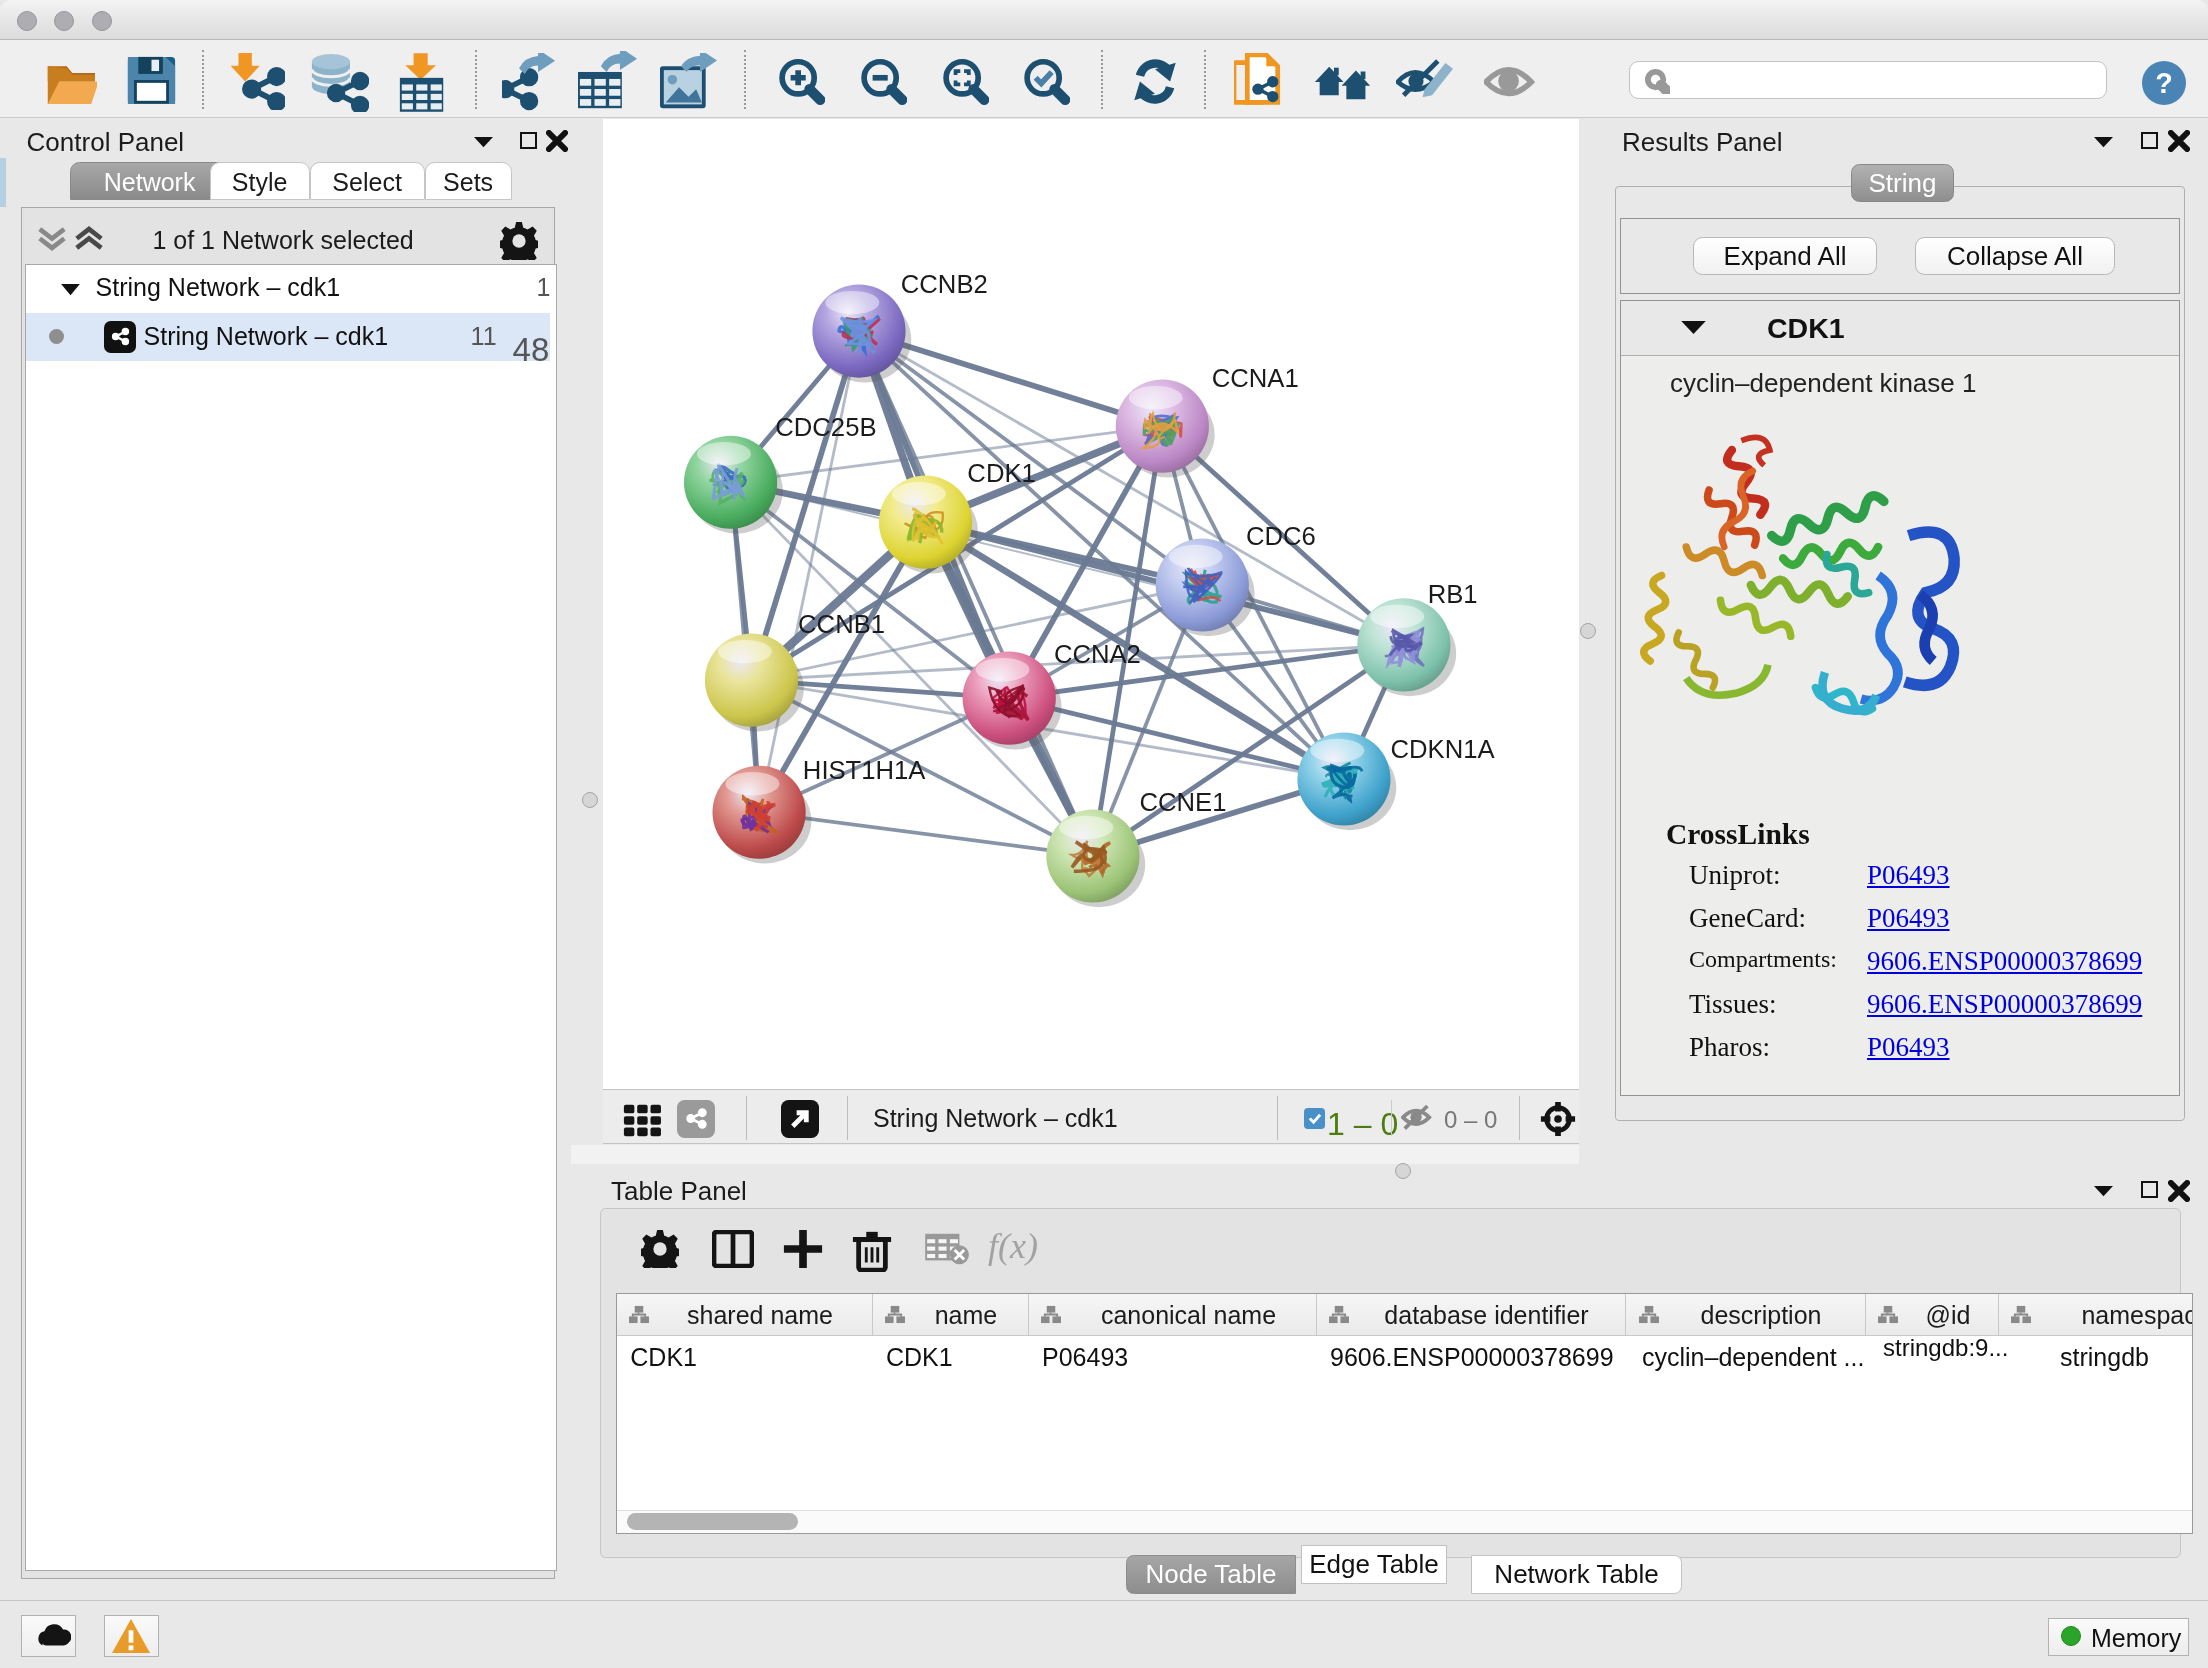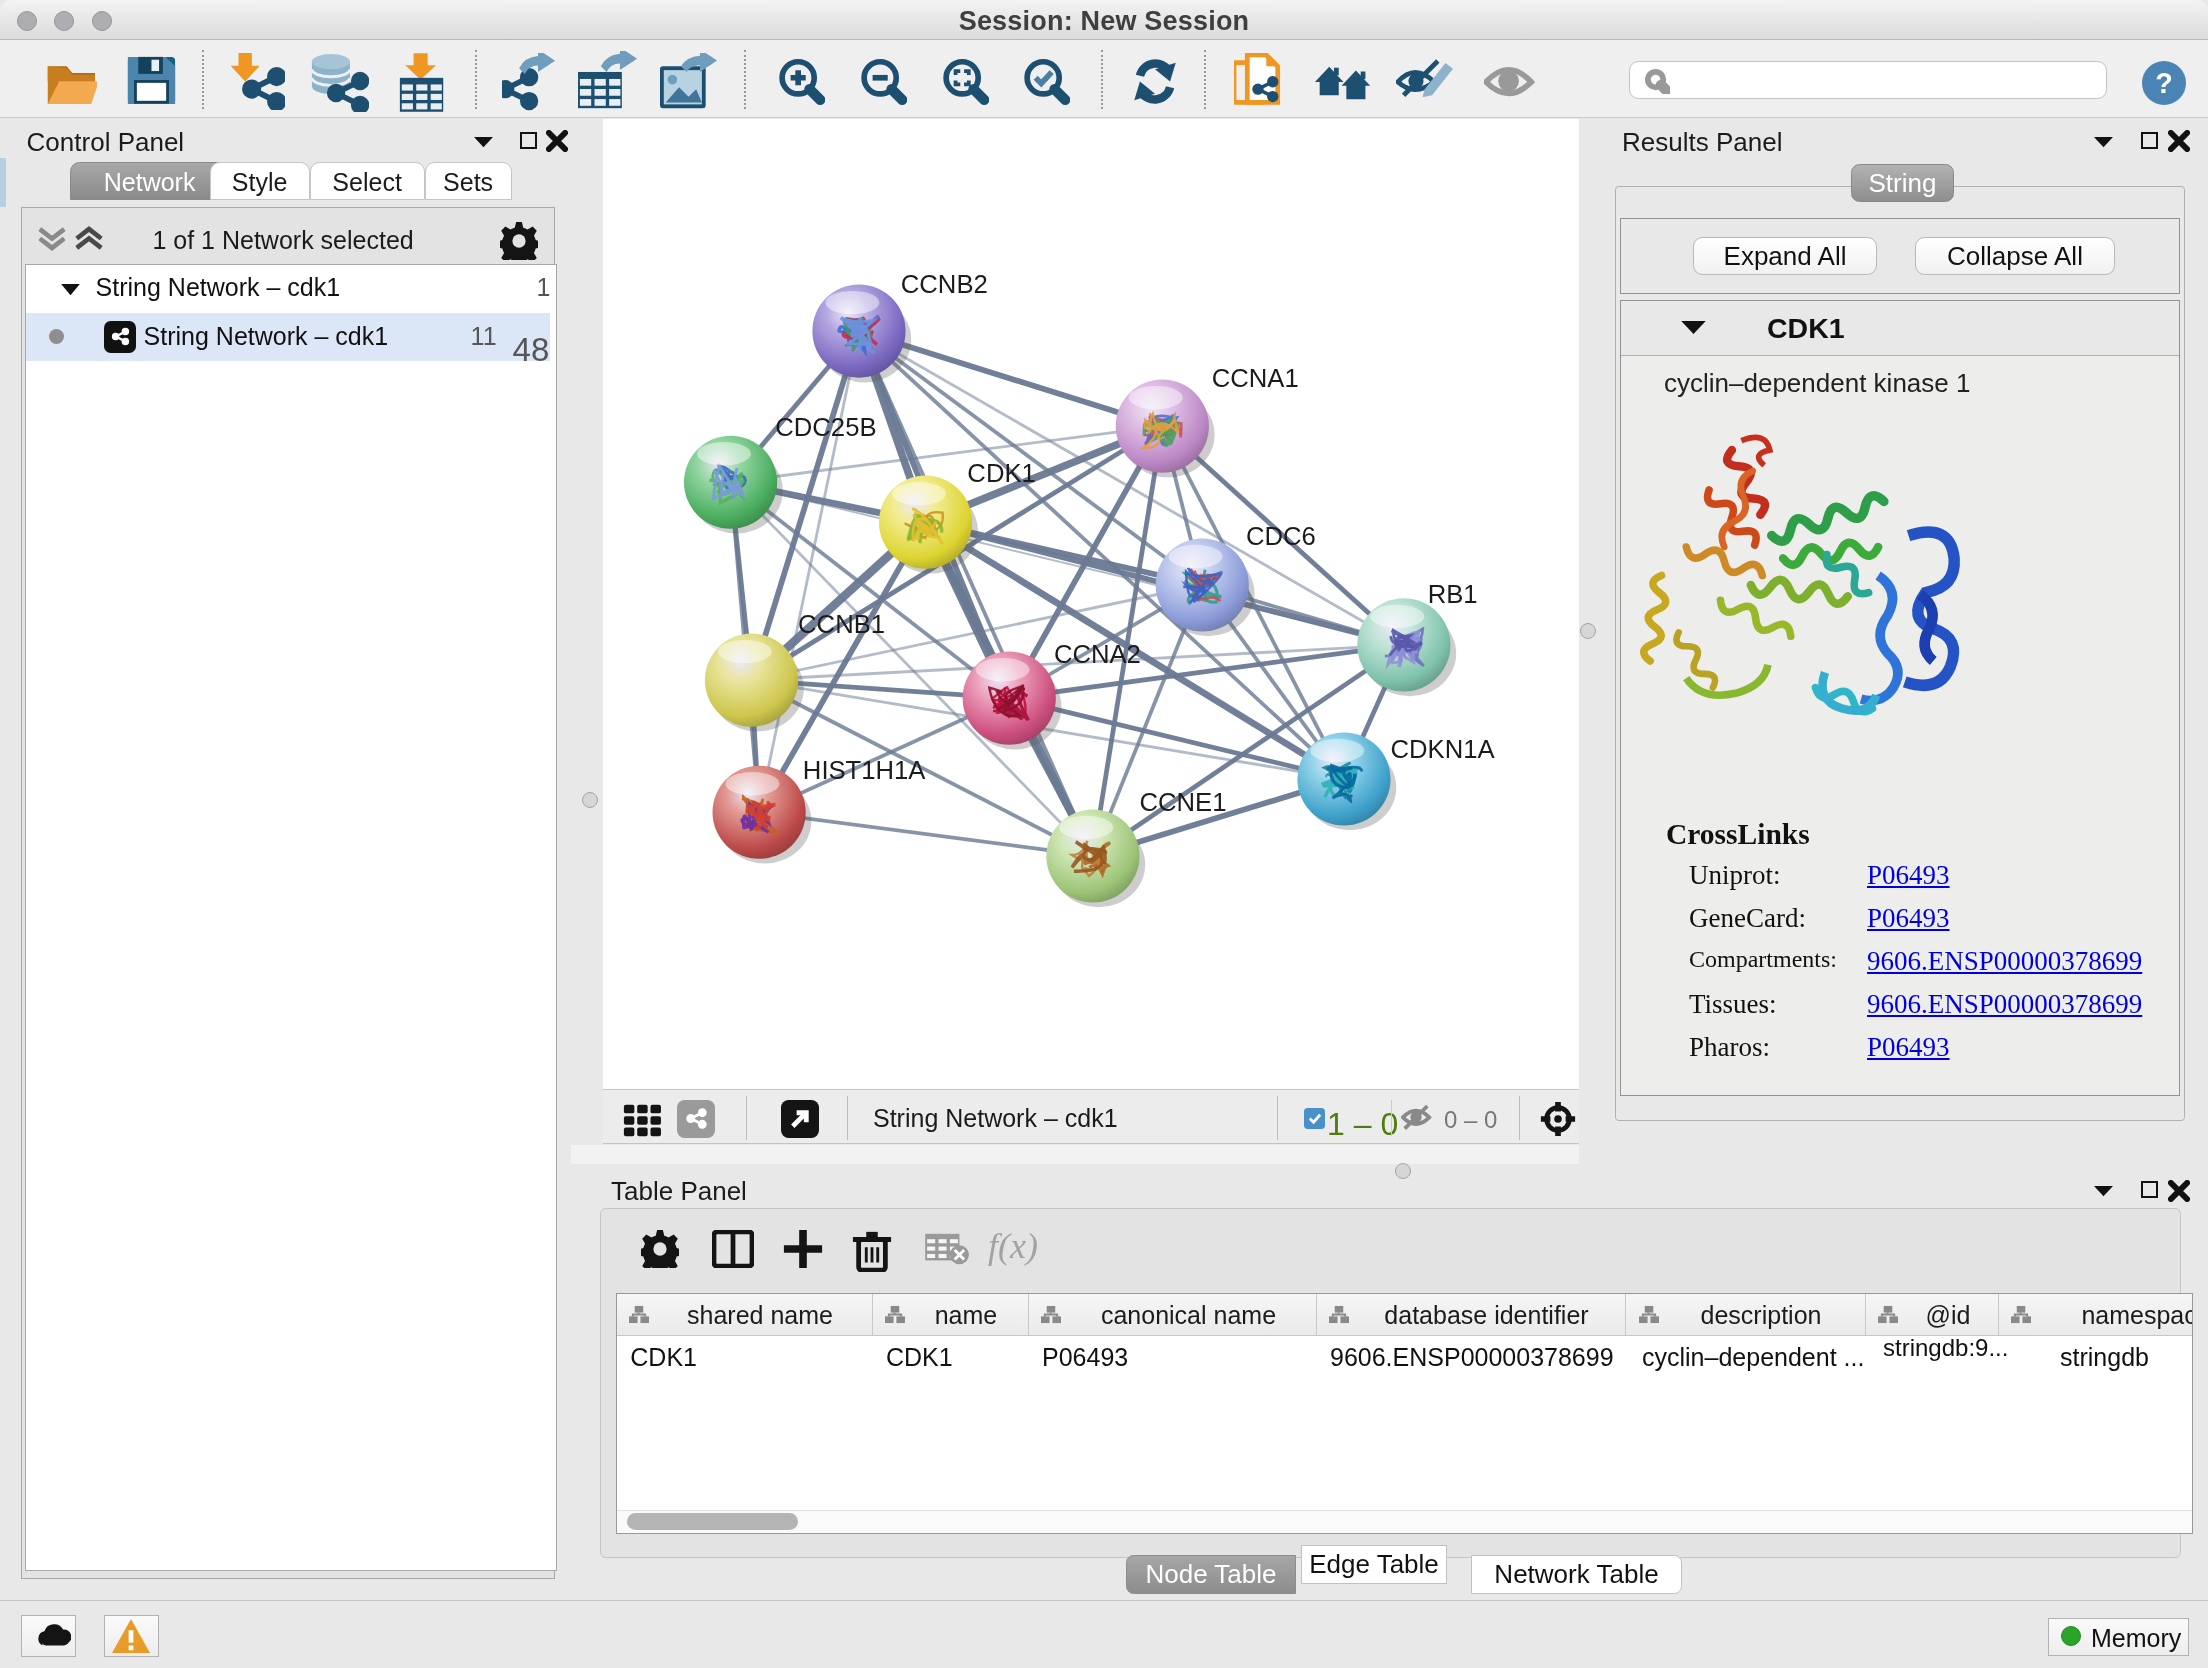--- a/index.html
+++ b/index.html
@@ -34,21 +34,20 @@
 .colhdr { position:absolute; top:0; height:100%; border-right:1.9px solid #c9c8c9;
   font-size:25px; color:#1b1b1b; }
 .splitdot { position:absolute; width:16px; height:16px; border-radius:50%;
   background:#d7d6d7; border:1px solid #a5a4a5; }
 </style></head>
 <body>
 <div class="abs titlebar">
     <div class="tl" style="left:17px;"></div>
     <div class="tl" style="left:54px;"></div>
     <div class="tl" style="left:92px;"></div>
-    <div class="title">Session: New Session</div>
   </div>
 <div class="abs toolbar">
     <svg class="abs" style="left:42px;top:15px;" width="55" height="51" viewBox="0 0 58 54">
       <path d="M6 12 h20 l6 7 h24 v9 h-50 z" fill="#b36a14"></path>
       <path d="M6 12 v40 l8 0 4-24 h38 v-7 h-24 l-6-7 z" fill="#c87d1e"></path>
       <path d="M18 28 h42 l-8 24 h-46 z" fill="#f2a94f"></path>
     </svg>
     <svg class="abs" style="left:126px;top:15px;" width="51" height="51" viewBox="0 0 54 54">
       <rect x="2" y="2" width="50" height="50" rx="4" fill="#176087"></rect>
       <path d="M2 2 h40 l10 10 v40 h-50 z" fill="#4b85ab"></path>
@@ -537,21 +536,21 @@
     <div class="abs" style="left:269px;top:45px;width:103px;height:38px;background:linear-gradient(#b3b2b3,#8f8e8f);border:1px solid #8a898a;border-radius:8.6px;color:#fff;font-size:26px;text-align:center;line-height:36px;">String</div>
     <div class="abs" style="left:38px;top:99px;width:560px;height:76px;background:#e9e8e9;border:1.9px solid #949394;"></div>
     <div class="btn" style="left:111px;top:118px;width:184px;height:38px;line-height:36px;">Expand All</div>
     <div class="btn" style="left:333px;top:118px;width:200px;height:38px;line-height:36px;">Collapse All</div>
     <div class="abs" style="left:38px;top:181px;width:560px;height:796px;background:#ededec;border:1.9px solid #949394;"></div>
     <div class="abs" style="left:39px;top:182px;width:558px;height:55px;background:#e9e8e9;border-bottom:1.9px solid #b0afb0;"></div>
     <svg class="abs" style="left:98px;top:200px;position:absolute;" width="27" height="16" viewBox="0 0 28 17">
       <path d="M1 2 L27 2 L14 16 z" fill="#111"></path>
     </svg>
     <div class="abs" style="left:185px;top:193px;font-size:28.5px;font-weight:bold;color:#111;">CDK1</div>
-    <div class="abs" style="left:82px;top:249px;font-size:26px;color:#222;">cyclin–dependent kinase 1</div>
+    <div class="abs" style="left:88px;top:249px;font-size:26px;color:#222;">cyclin–dependent kinase 1</div>
     <svg class="abs" style="left:47px;top:314px;position:absolute;" width="352" height="304" viewBox="0 0 370 320">
       <path d="M108 18 Q95.3 33.8 115.5 35.0 Q135.7 36.2 123.0 52.0 Q110.3 67.8 130.5 69.0 Q150.7 70.2 138.0 86.0" fill="none" stroke="#c22d1d" stroke-width="9" stroke-linecap="round"></path>
       <path d="M84 60 Q77.7 77.5 96.0 74.5 Q114.3 71.5 108.0 89.0 Q101.7 106.5 120.0 103.5 Q138.3 100.5 132.0 118.0" fill="none" stroke="#cc4a1a" stroke-width="8" stroke-linecap="round"></path>
       <path d="M130 40 Q111.9 48.4 120.0 66.7 Q128.1 84.9 110.0 93.3 Q91.9 101.8 100.0 120.0" fill="none" stroke="#d96426" stroke-width="7" stroke-linecap="round"></path>
       <path d="M118 8 q26 -10 30 10 q-20 4 -6 16" fill="none" stroke="#c53020" stroke-width="6"></path>
       <path d="M60 120 Q64.4 138.7 80.0 127.5 Q95.6 116.3 100.0 135.0 Q104.4 153.7 120.0 142.5 Q135.6 131.3 140.0 150.0" fill="none" stroke="#cd8b28" stroke-width="8" stroke-linecap="round"></path>
       <path d="M150 108 Q165.1 122.2 169.7 102.0 Q174.2 81.8 189.3 96.0 Q204.4 110.2 209.0 90.0 Q213.6 69.8 228.7 84.0 Q243.8 98.2 248.3 78.0 Q252.9 57.8 268.0 72.0" fill="none" stroke="#2f9e48" stroke-width="10" stroke-linecap="round"></path>
       <path d="M162 132 Q173.9 146.7 182.0 129.6 Q190.1 112.5 202.0 127.2 Q213.9 141.9 222.0 124.8 Q230.1 107.7 242.0 122.4 Q253.9 137.1 262.0 120.0" fill="none" stroke="#3cab3c" stroke-width="9" stroke-linecap="round"></path>
       <path d="M128 160 Q136.1 179.1 148.4 162.4 Q160.7 145.7 168.8 164.8 Q176.9 183.9 189.2 167.2 Q201.5 150.5 209.6 169.6 Q217.7 188.7 230.0 172.0" fill="none" stroke="#7eb02e" stroke-width="9" stroke-linecap="round"></path>
       <path d="M96 176 Q97.9 195.0 114.5 185.5 Q131.1 176.0 133.0 195.0 Q134.9 214.0 151.5 204.5 Q168.1 195.0 170.0 214.0" fill="none" stroke="#98b82a" stroke-width="8" stroke-linecap="round"></path>

